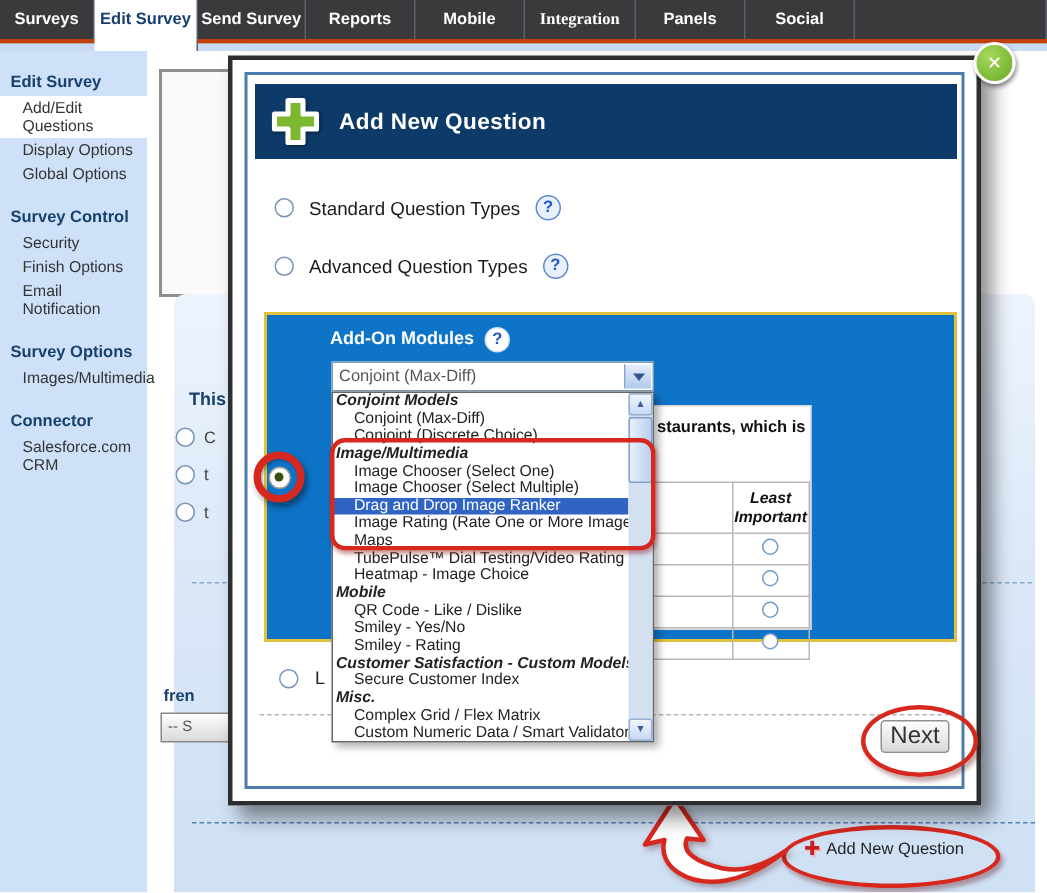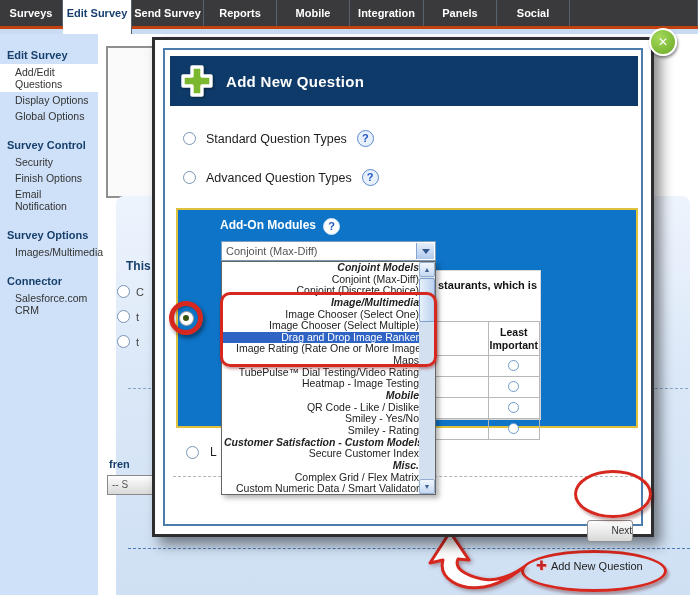--- a/index.html
+++ b/index.html
@@ -81,39 +81,39 @@
   .select-arrow-btn{position:absolute;right:1px;top:1px;width:17px;height:16px;
        background:linear-gradient(180deg,#e6eefb,#b0c9ec);border-left:1px solid #86a4cf;
        display:flex;align-items:center;justify-content:center;cursor:pointer;}
   .select-arrow-btn::after{content:"";width:0;height:0;border-left:4px solid transparent;
        border-right:4px solid transparent;border-top:5px solid #33568e;}
 
   .dd-list{position:absolute;left:66px;top:221px;width:215px;height:234px;background:#fff;
        border:1px solid #666;box-sizing:border-box;z-index:40;box-shadow:3px 3px 5px rgba(0,0,0,.3);}
   .dd-items{position:absolute;left:0;top:0;width:197px;height:232px;overflow:hidden;}
   .dd-row{height:11.65px;line-height:11.65px;font-size:10.5px;color:#222;white-space:nowrap;
-       padding-left:14px;cursor:pointer;text-align:right;}
+       padding-left:14px;cursor:pointer;}
   .dd-row.group{font-weight:bold;font-style:italic;padding-left:2px;}
   .dd-row.sel{background:#2f63c4;color:#fff;}
   .dd-scroll{position:absolute;right:0;top:0;width:16px;height:232px;background:#d3e0f0;}
   .scroll-btn{position:absolute;left:0;width:16px;height:15px;box-sizing:border-box;
        background:linear-gradient(180deg,#f0f6fe,#c6d9f2);border:1px solid #93aed1;border-radius:2px;
        font-size:7px;color:#3f5f92;text-align:center;line-height:13px;cursor:pointer;}
   .scroll-up{top:0;}
   .scroll-down{bottom:0;}
   .scroll-thumb{position:absolute;left:0;top:16px;width:16px;height:44px;box-sizing:border-box;
        background:linear-gradient(90deg,#e8f0fb,#bad1ef);border:1px solid #7fa0cc;border-radius:2px;cursor:pointer;}
 
   .preview-box{position:absolute;left:160px;top:230px;width:226px;height:150px;background:#fff;
        border:1px solid #d8d8d8;box-sizing:border-box;z-index:20;}
   .preview-frag{position:absolute;left:122px;top:8px;font-size:11px;font-weight:bold;color:#111;white-space:nowrap;text-align:center;}
   .pv-table{position:absolute;left:0;top:50px;width:224px;border-collapse:collapse;}
   .pv-table td,.pv-table th{border:1px solid #b8b8b8;box-sizing:border-box;}
   .pv-col1{width:178px;}
-  .pv-col2{width:46px;text-align:center;}
+  .pv-col2{width:46px;text-align:center;font-style:italic;}
   .pv-head{height:34px;font-size:10.5px;font-weight:bold;color:#111;line-height:1.15;}
   .pv-row{height:16px;}
   .radio11{display:inline-block;width:11px;height:11px;border:1px solid #6f9ccb;border-radius:50%;
        background:#fff;box-sizing:border-box;}
 
   .ring{position:absolute;left:14px;top:261px;width:34px;height:34px;border-radius:50%;
        border:5px solid #d6281e;box-sizing:border-box;z-index:45;background:transparent;
        box-shadow:2px 3px 4px rgba(0,0,0,.45), inset 1px 1px 2px rgba(0,0,0,.35);
        display:flex;align-items:center;justify-content:center;}
   .ring .radio-sel{width:15px;height:15px;border-radius:50%;background:#fff;border:1px solid #9a9a9a;
@@ -122,35 +122,35 @@
 
   .red-rect{position:absolute;left:65px;top:252px;width:211px;height:69px;border:3px solid #d6281e;
        border-radius:10px;z-index:50;box-shadow:1px 2px 3px rgba(120,0,0,.4);pointer-events:none;}
 
   .lib-row{position:absolute;left:31px;top:405px;display:flex;align-items:center;z-index:5;}
   .lib-frag{font-size:12px;color:#222;margin-left:11px;}
   .modal-dash{position:absolute;left:18px;top:436px;width:460px;border-top:1px dashed #b5b5b5;z-index:4;}
 
   .next-btn{position:absolute;left:432px;top:440px;width:46px;height:22px;z-index:30;
        background:linear-gradient(180deg,#fdfdfd,#d8d8d8);border:1px solid #8f8f8f;border-radius:3px;
-       font-size:10px;color:#333;text-align:right;line-height:20px;cursor:pointer;box-sizing:border-box;margin-top:40px;}
+       font-size:16px;color:#333;text-align:center;line-height:20px;cursor:pointer;box-sizing:border-box;}
   .oval-next{left:419px;top:430px;width:72px;height:42px;}
 </style>
 </head>
 <body>
 
 <div id="app">
 
   <div class="nav">
       <div class="tab" style="width: 63px;">Surveys</div>
       <div class="tab active" style="width: 69px;">Edit Survey</div>
       <div class="tab" style="width: 72px;">Send Survey</div>
       <div class="tab" style="width: 73px;">Reports</div>
       <div class="tab" style="width: 73px;">Mobile</div>
-      <div class="tab" style="width: 74px;">Integration</div>
+      <div class="tab" style="width: 74px; font-family: Liberation Serif, serif;">Integration</div>
       <div class="tab" style="width: 73px;">Panels</div>
       <div class="tab" style="width: 73px;">Social</div>
       <div class="tab" style="flex: 1 1 0%;"></div>
     </div>
   <div class="nav-strip"></div>
 
   <div class="sidebar">
       <div class="side-section">
         <div class="side-title">Edit Survey</div>
         <div class="side-item selected">Add/Edit Questions</div>
@@ -280,21 +280,21 @@
           <div class="dd-row group">Conjoint Models</div>
           <div class="dd-row">Conjoint (Max-Diff)</div>
           <div class="dd-row">Conjoint (Discrete Choice)</div>
           <div class="dd-row group">Image/Multimedia</div>
           <div class="dd-row">Image Chooser (Select One)</div>
           <div class="dd-row">Image Chooser (Select Multiple)</div>
           <div class="dd-row sel">Drag and Drop Image Ranker</div>
           <div class="dd-row">Image Rating (Rate One or More Images)</div>
           <div class="dd-row">Maps</div>
           <div class="dd-row">TubePulse™ Dial Testing/Video Rating</div>
-          <div class="dd-row">Heatmap - Image Testing</div>
+          <div class="dd-row">Heatmap - Image Choice</div>
           <div class="dd-row group">Mobile</div>
           <div class="dd-row">QR Code - Like / Dislike</div>
           <div class="dd-row">Smiley - Yes/No</div>
           <div class="dd-row">Smiley - Rating</div>
           <div class="dd-row group">Customer Satisfaction - Custom Models</div>
           <div class="dd-row">Secure Customer Index</div>
           <div class="dd-row group">Misc.</div>
           <div class="dd-row">Complex Grid / Flex Matrix</div>
           <div class="dd-row">Custom Numeric Data / Smart Validator</div>
         </div>

